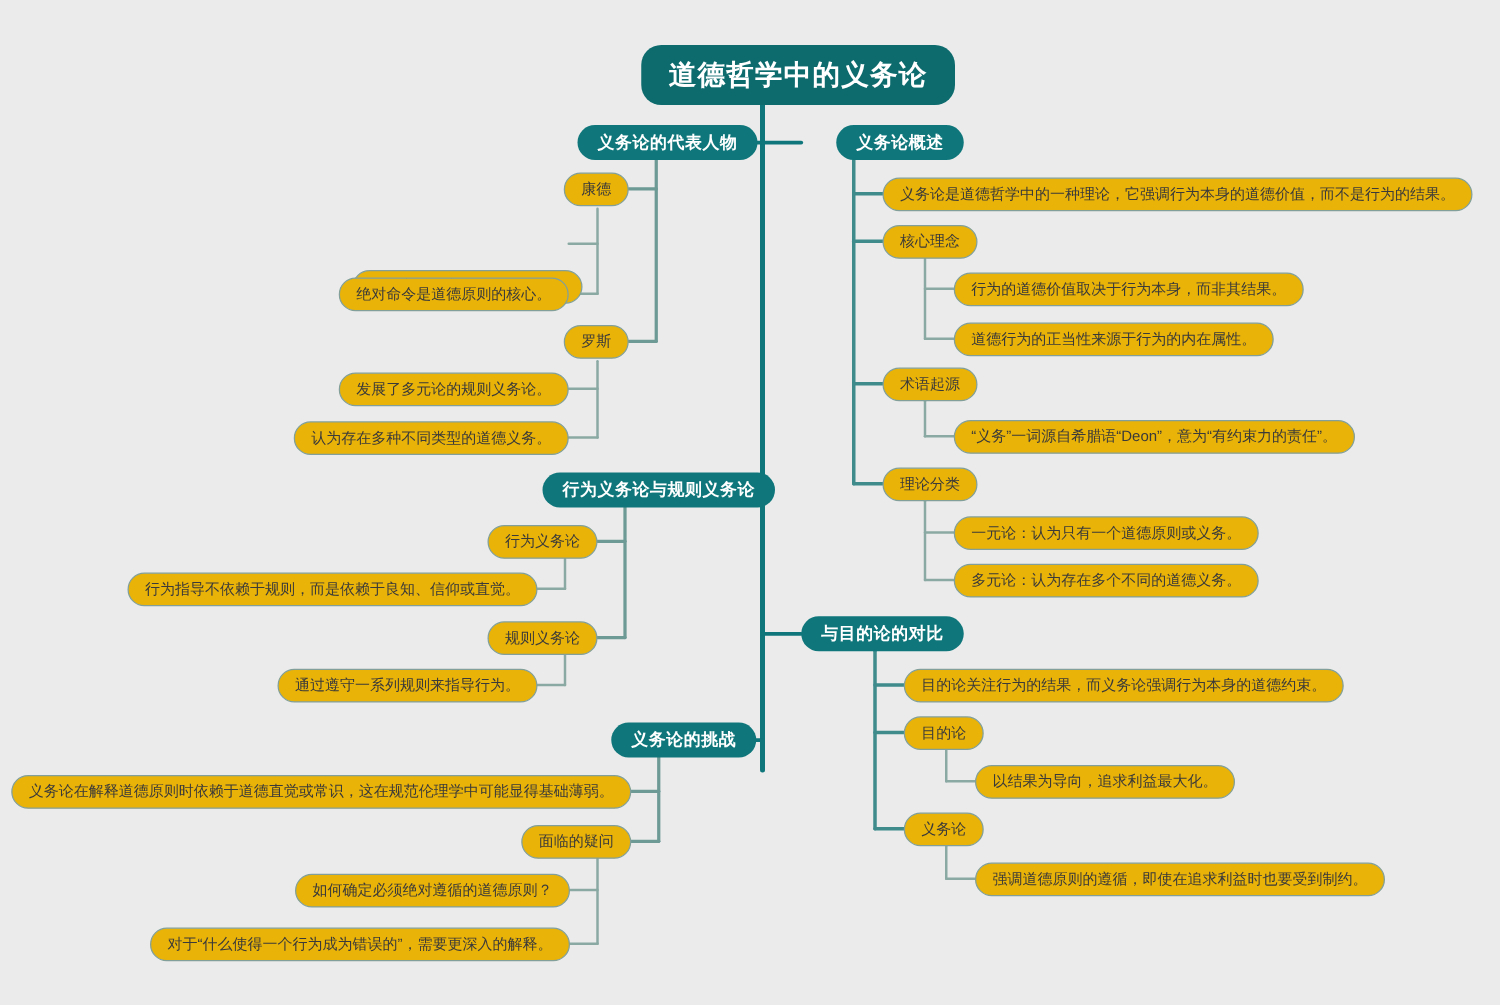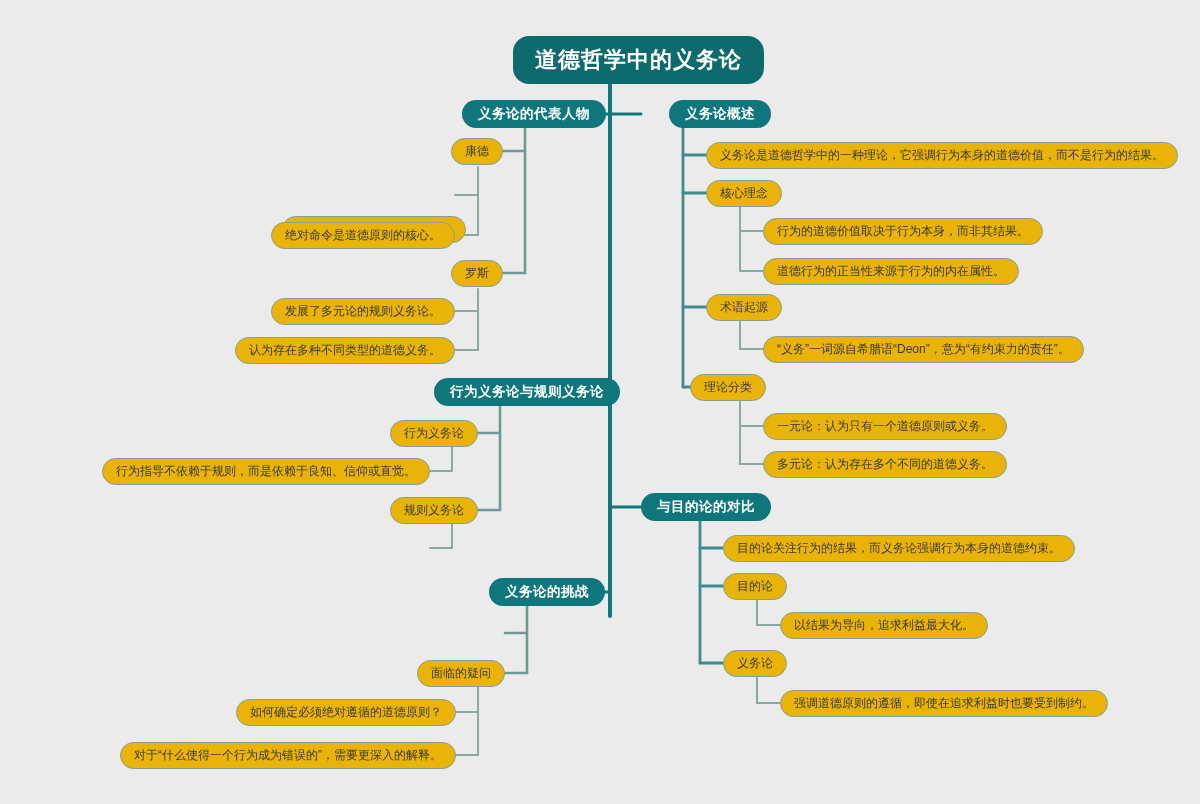--- a/index.html
+++ b/index.html
@@ -163,35 +163,37 @@
 
   <div class="node n-leaf" style="left:706px;top:142px;">义务论是道德哲学中的一种理论，它强调行为本身的道德价值，而不是行为的结果。</div>
 
   <div class="node n-leaf" style="left:706px;top:180px;">核心理念</div>
   <div class="node n-leaf" style="left:763px;top:218px;">行为的道德价值取决于行为本身，而非其结果。</div>
   <div class="node n-leaf" style="left:763px;top:258px;">道德行为的正当性来源于行为的内在属性。</div>
 
   <div class="node n-leaf" style="left:706px;top:294px;">术语起源</div>
   <div class="node n-leaf" style="left:763px;top:336px;">“义务”一词源自希腊语“Deon”，意为“有约束力的责任”。</div>
 
-  <div class="node n-leaf" style="left:690px;top:374px;">理论分类</div>
+  <div class="node n-leaf" style="left:706px;top:374px;">理论分类</div>
   <div class="node n-leaf" style="left:763px;top:413px;">一元论：认为只有一个道德原则或义务。</div>
   <div class="node n-leaf" style="left:763px;top:451px;">多元论：认为存在多个不同的道德义务。</div>
 
   <div class="node n-leaf" style="left: 390px; top: 420px;">行为义务论</div>
   <div class="node n-leaf" style="left: 102px; top: 458px;">行为指导不依赖于规则，而是依赖于良知、信仰或直觉。</div>
 
   <div class="node n-leaf" style="left: 390px; top: 497px;">规则义务论</div>
+  <div class="node n-leaf" style="left: 222px; top: 535px;">通过遵守一系列规则来指导行为。</div>
 
   <div class="node n-leaf" style="left:723px;top:535px;">目的论关注行为的结果，而义务论强调行为本身的道德约束。</div>
 
   <div class="node n-leaf" style="left:723px;top:573px;">目的论</div>
   <div class="node n-leaf" style="left:780px;top:612px;">以结果为导向，追求利益最大化。</div>
 
   <div class="node n-leaf" style="left:723px;top:650px;">义务论</div>
   <div class="node n-leaf" style="left:780px;top:690px;">强调道德原则的遵循，即使在追求利益时也要受到制约。</div>
 
+  <div class="node n-leaf" style="left: 9px; top: 620px;">义务论在解释道德原则时依赖于道德直觉或常识，这在规范伦理学中可能显得基础薄弱。</div>
 
   <div class="node n-leaf" style="left: 417px; top: 660px;">面临的疑问</div>
   <div class="node n-leaf" style="left: 236px; top: 699px;">如何确定必须绝对遵循的道德原则？</div>
   <div class="node n-leaf" style="left: 120px; top: 742px;">对于“什么使得一个行为成为错误的”，需要更深入的解释。</div>
 
 </div>
 
 </body></html>

